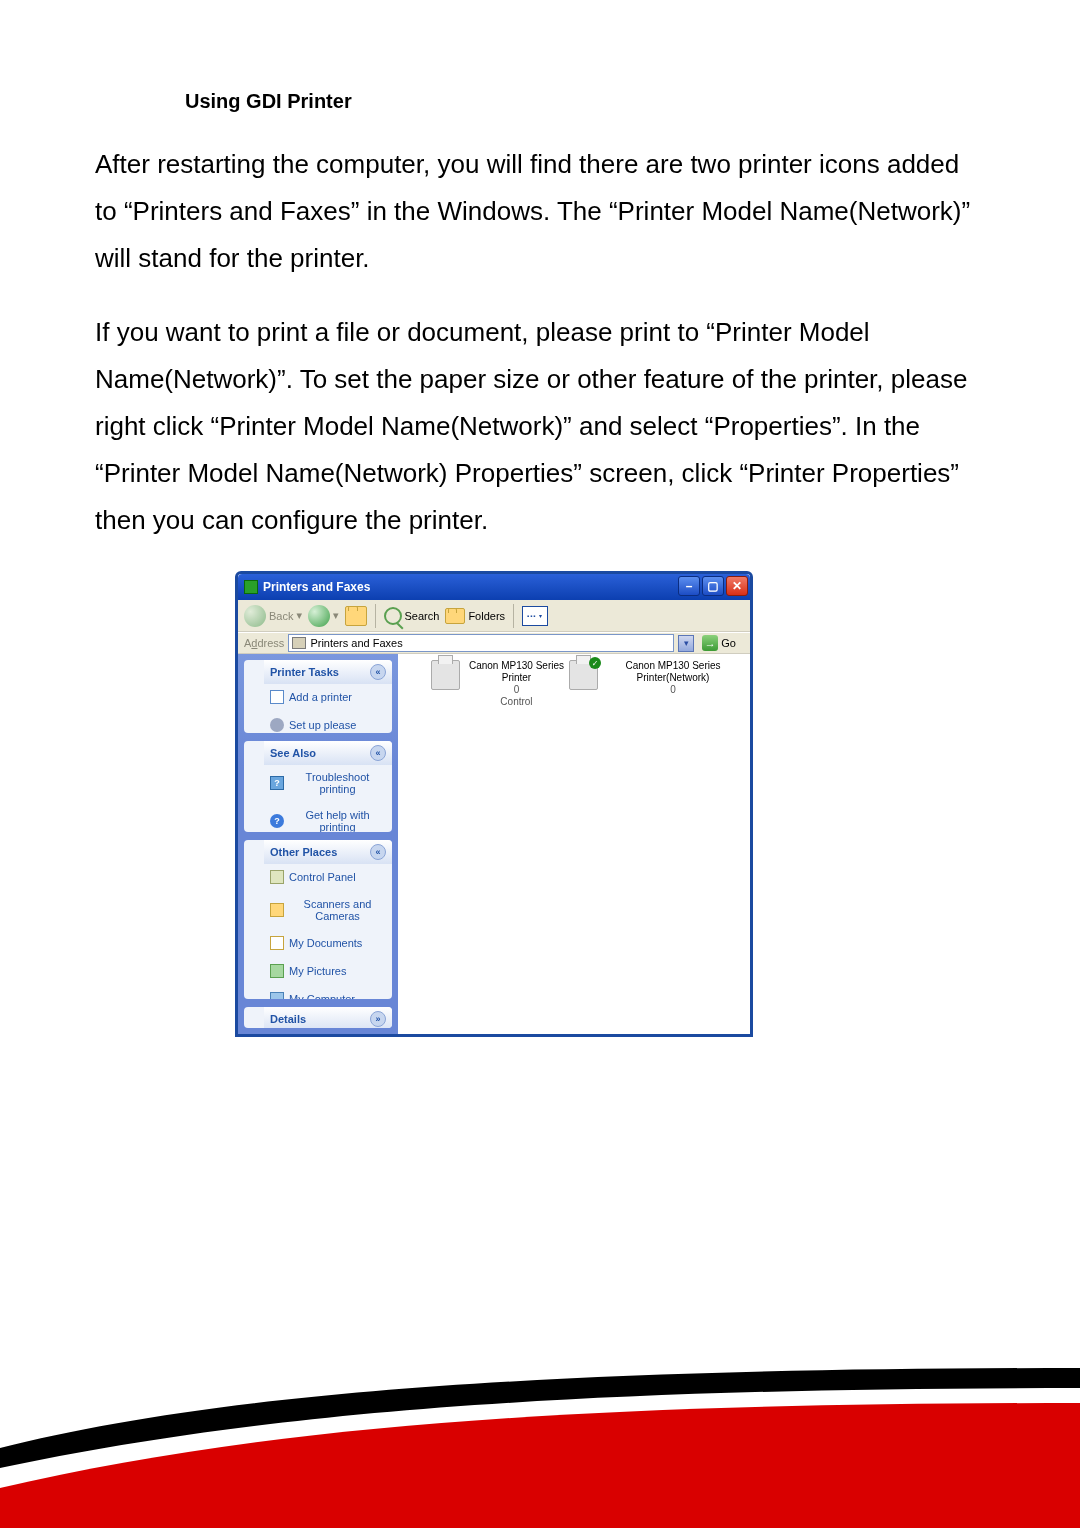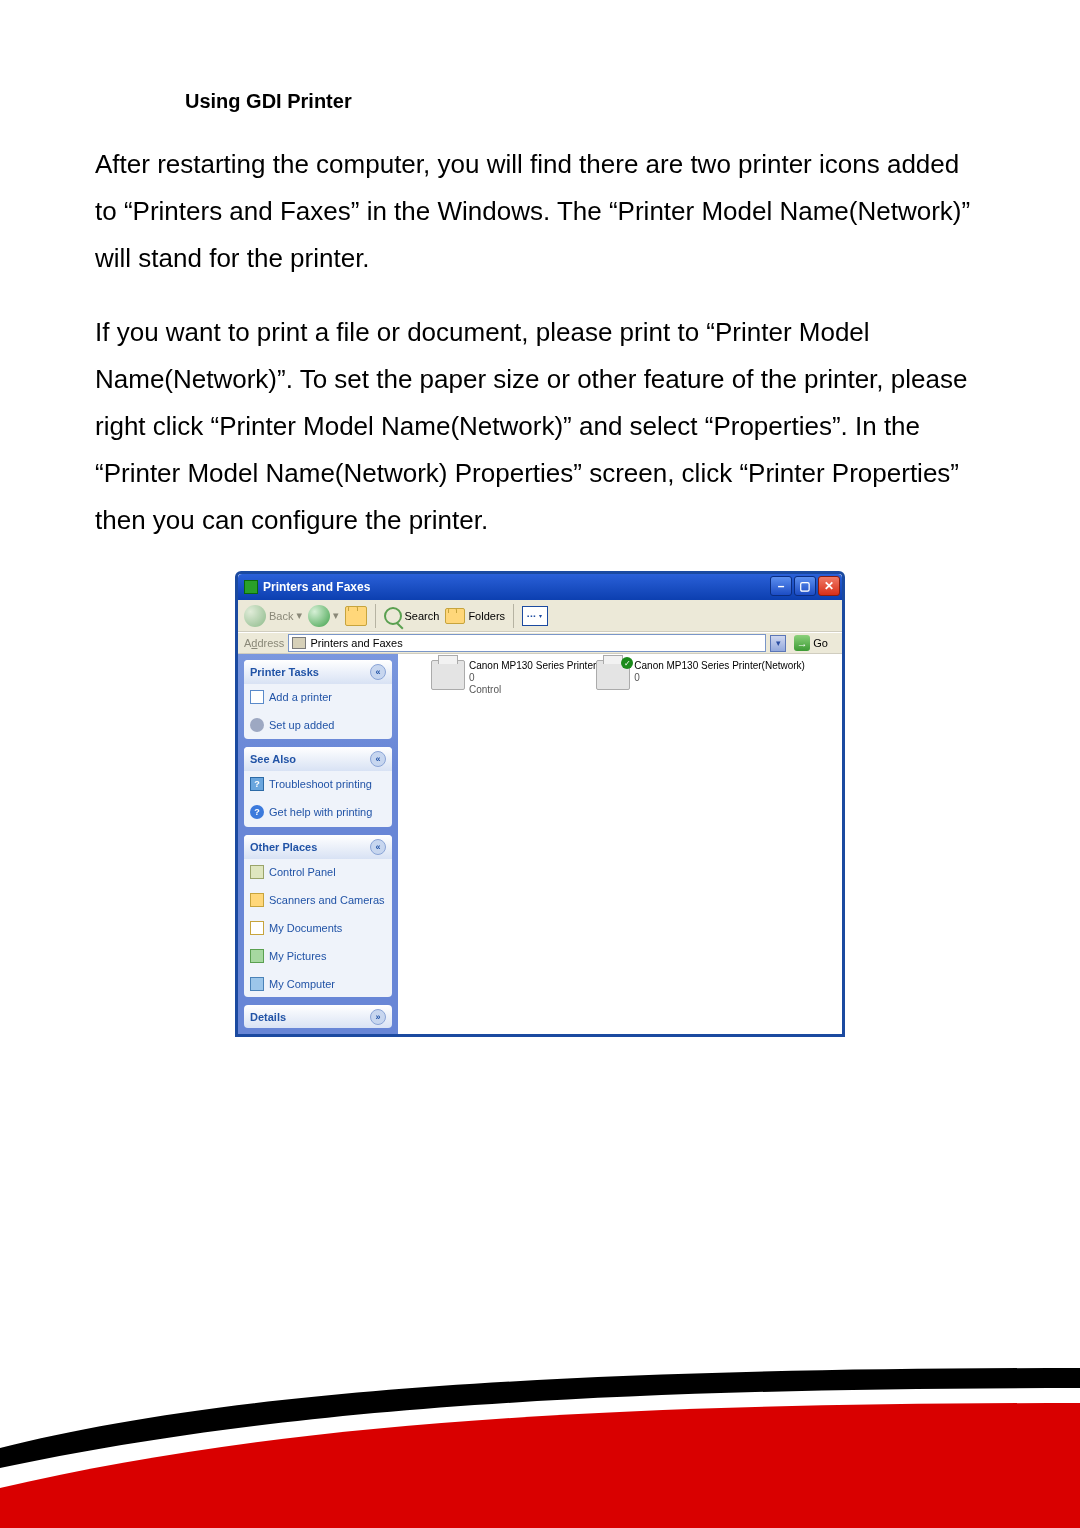--- a/index.html
+++ b/index.html
@@ -36,26 +36,27 @@
     height: 220px;
   }
   .footer svg { display: block; }
 
   
   .shot-wrap {
     margin: 10px auto 0 auto;
     width: 610px;
   }
   .shot {
-    width: 610px;
+    width: 518px;
     border: 3px solid #1b4aa0;
     border-radius: 6px 6px 0 0;
     font-family: Tahoma, Arial, sans-serif;
     font-size: 11px;
     background: #fff;
+    text-align: center;
   }
   .titlebar {
     background: linear-gradient(to bottom, #2a60d8, #0c3fb0);
     color: #fff;
     height: 26px;
     display: flex;
     align-items: center;
     padding: 0 4px 0 6px;
     position: relative;
     border-radius: 4px 4px 0 0;
@@ -176,20 +177,21 @@
     background: linear-gradient(to bottom,#7a97de,#6886d6 30%,#6886d6);
     padding:6px;
     display:flex;
     flex-direction:column;
     gap:8px;
   }
   .panel{
     background:#eff3fa;
     border-radius:4px;
     overflow:hidden;
+    padding-left:20px;
   }
   .phead{
     background:linear-gradient(to bottom,#fff,#d8e2f4);
     padding:4px 6px;
     color:#2153a6;
     font-weight:bold;
     display:flex;
     align-items:center;
     justify-content:space-between;
   }
@@ -293,21 +295,21 @@
               <span>Printer Tasks</span>
               <span class="chev">«</span>
             </div>
             <div class="plist">
               <div class="pitem">
                   <span class="pico add"></span>
                   <span>Add a printer</span>
                 </div>
               <div class="pitem">
                   <span class="pico fax"></span>
-                  <span>Set up added</span>
+                  <span>Set up please</span>
                 </div>
             </div>
           </div>
 
           <div class="panel">
             <div class="phead">
               <span>See Also</span>
               <span class="chev">«</span>
             </div>
             <div class="plist">

